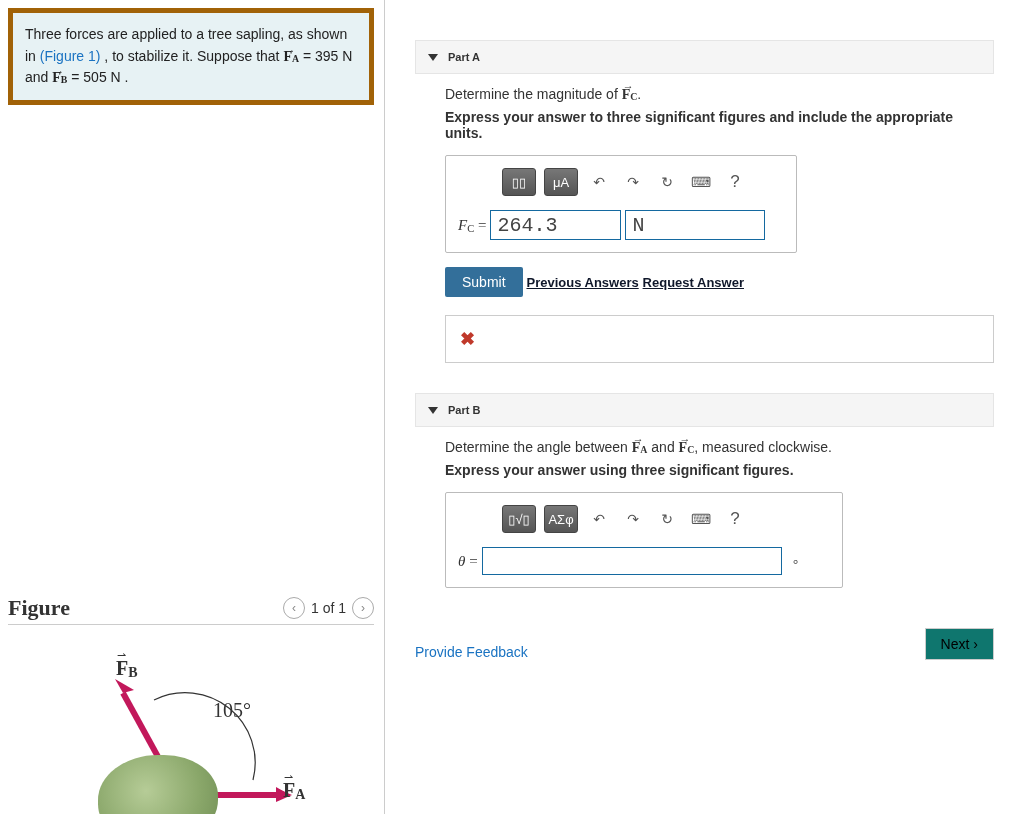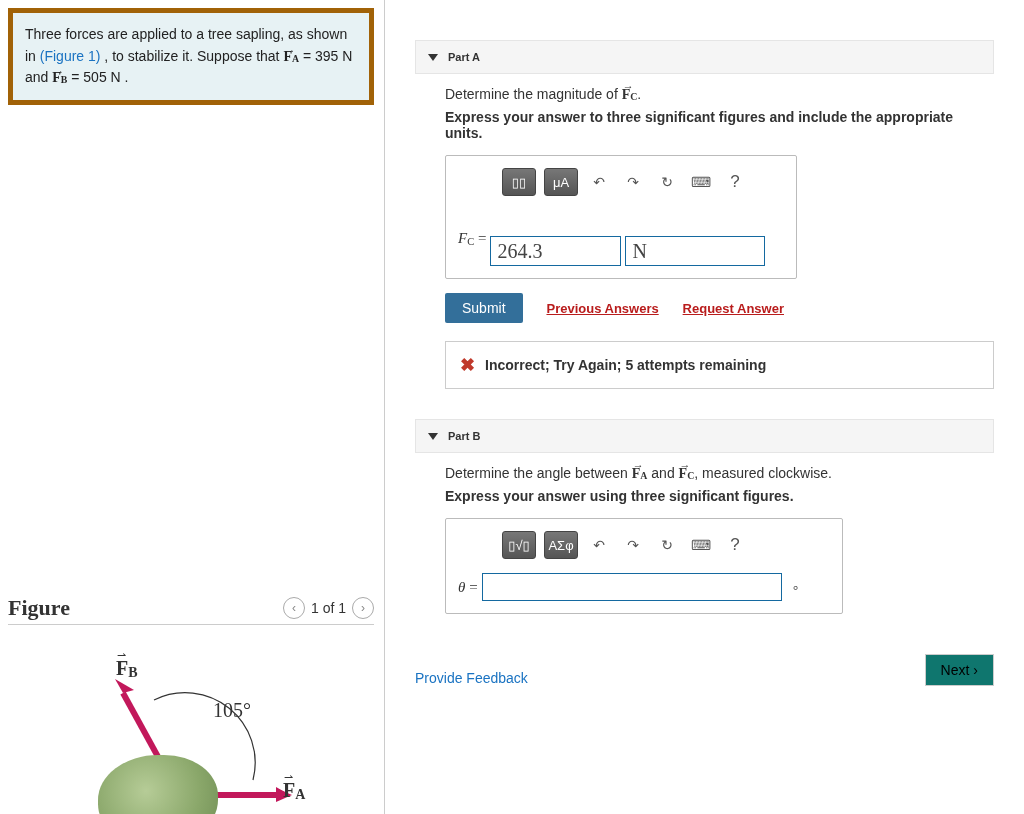--- a/index.html
+++ b/index.html
@@ -131,41 +131,40 @@
     cursor:pointer;
   }
   .input-row { display:flex; align-items:center; gap:4px; }
   .label-inline { font-family: 'Times New Roman', serif; font-size: 15px;}
   .val-input {
     border:1px solid #1469a0;
     height:30px;
     padding:2px 6px;
     font-size:20px;
     color:#444;
-    font-family: Liberation Serif, serif;
+    font-family: Liberation Mono, monospace;
     outline:none;
-    margin-top:26px;
   }
 
   .btn-submit {
     background:#336f9a;
     color:#fff;
     border:none;
     padding:7px 17px;
     font-size:14px;
     border-radius:2px;
     cursor:pointer;
     margin-top:14px;
   }
   .linkish {
-    color:#b91c1c;
+    color:#0f172a;
     text-decoration: underline;
     font-size:13px;
     cursor:pointer;
-    margin-left:20px;
+    margin-left:0;
     font-weight:bold;
   }
   .feedback-box {
     border:1px solid #ccc;
     padding: 12px 14px;
     margin-top: 18px;
     display:flex;
     align-items:center;
     gap:10px;
     font-weight:bold;
@@ -297,21 +296,20 @@
       </div>
 
       <div>
         <button class="btn-submit">Submit</button>
         <span class="linkish">Previous Answers</span>
         <span class="linkish">Request Answer</span>
       </div>
 
       <div class="feedback-box">
         <span class="x-mark">✖</span>
-        <span>Incorrect; Try Again; 5 attempts remaining</span>
       </div>
     </div>
 
     <div class="part-header">
       <div class="tri"></div>
       <div class="part-title">Part B</div>
     </div>
     <div class="part-body">
       <div class="prompt">
         <span>Determine the angle between </span><span class="vec"><span class="arrow">→</span><span>F</span><span class="sub">A</span></span><span> and </span><span class="vec"><span class="arrow">→</span><span>F</span><span class="sub">C</span></span><span>, measured clockwise.</span>

